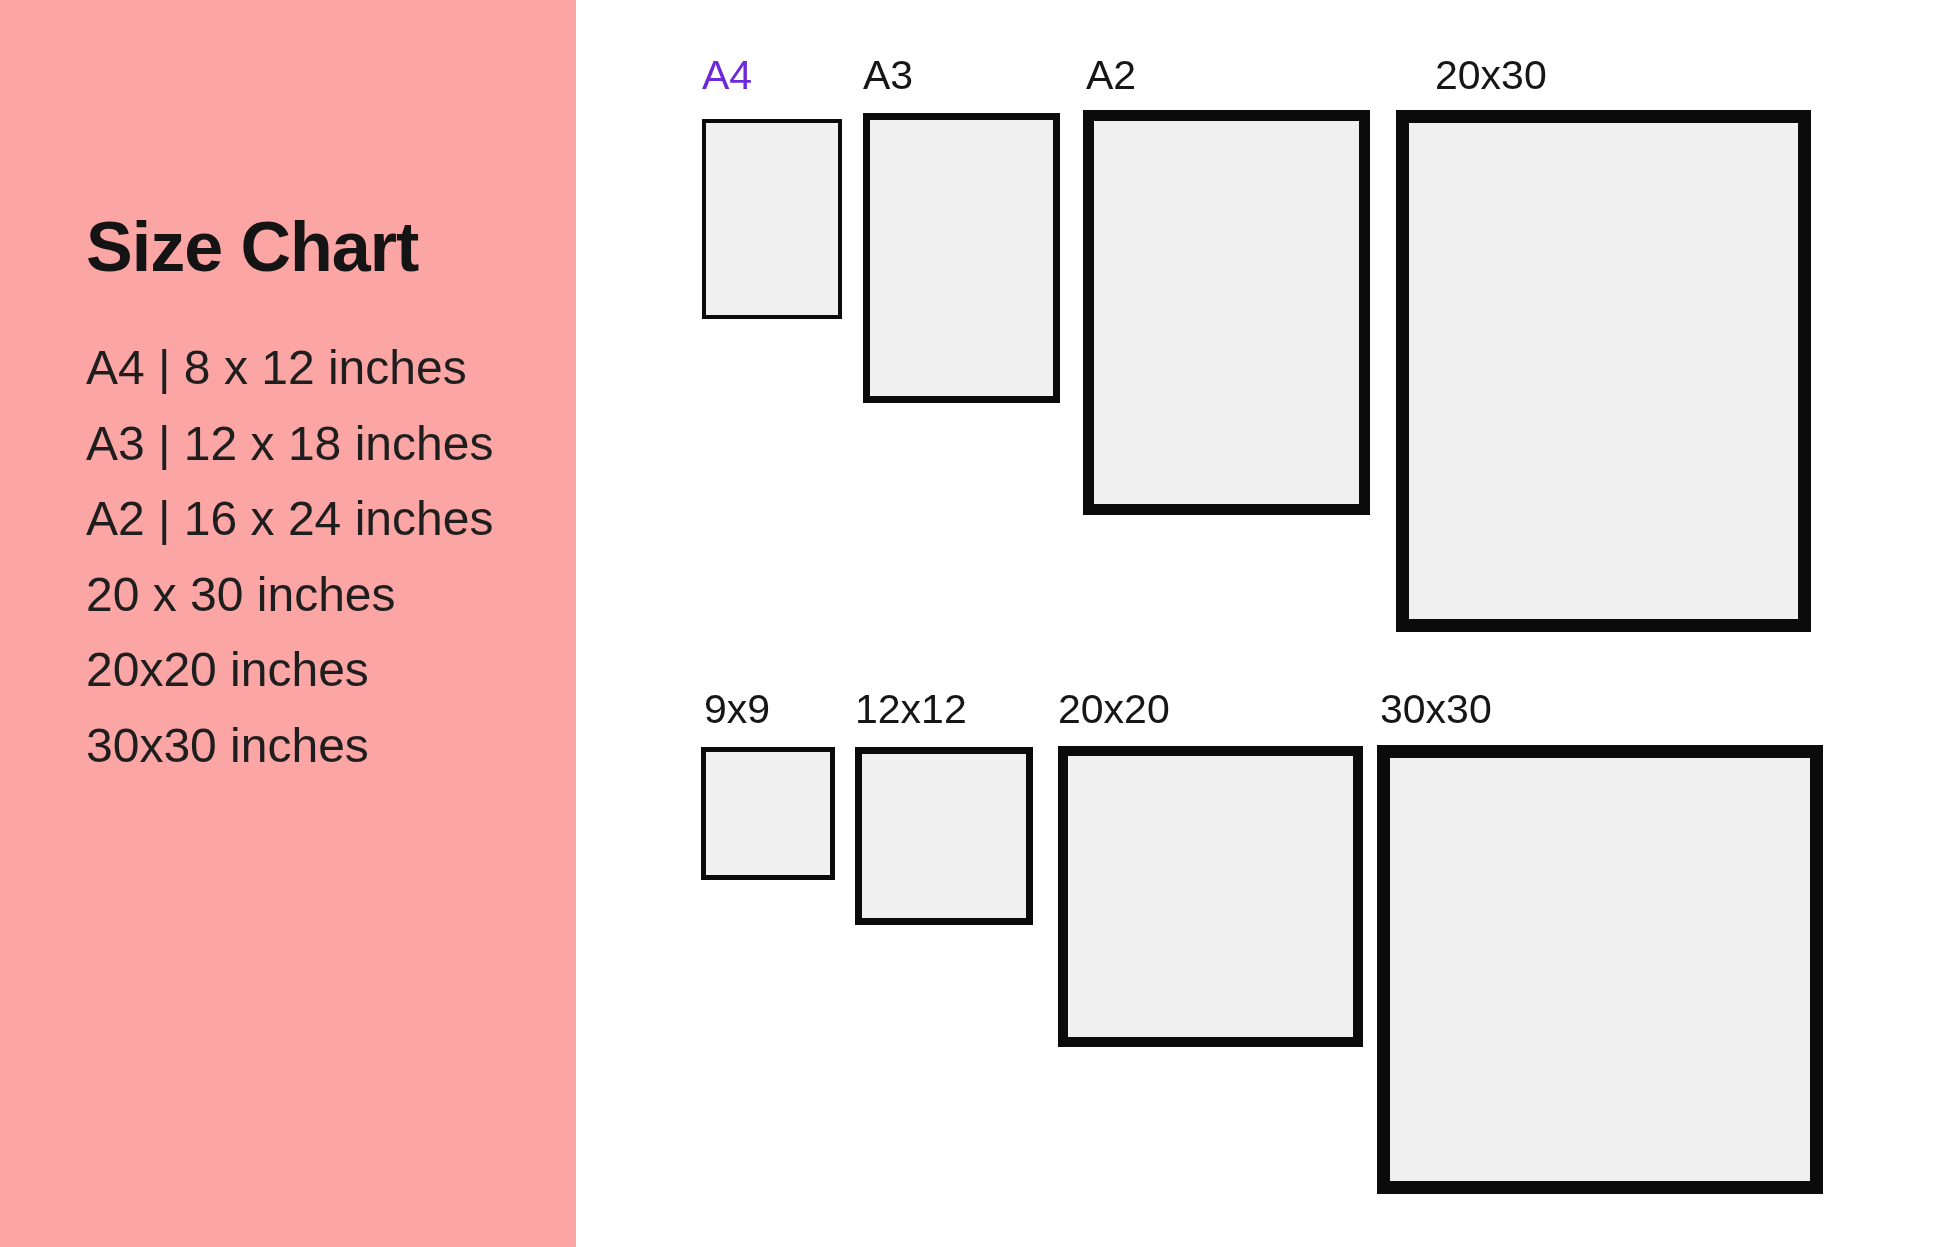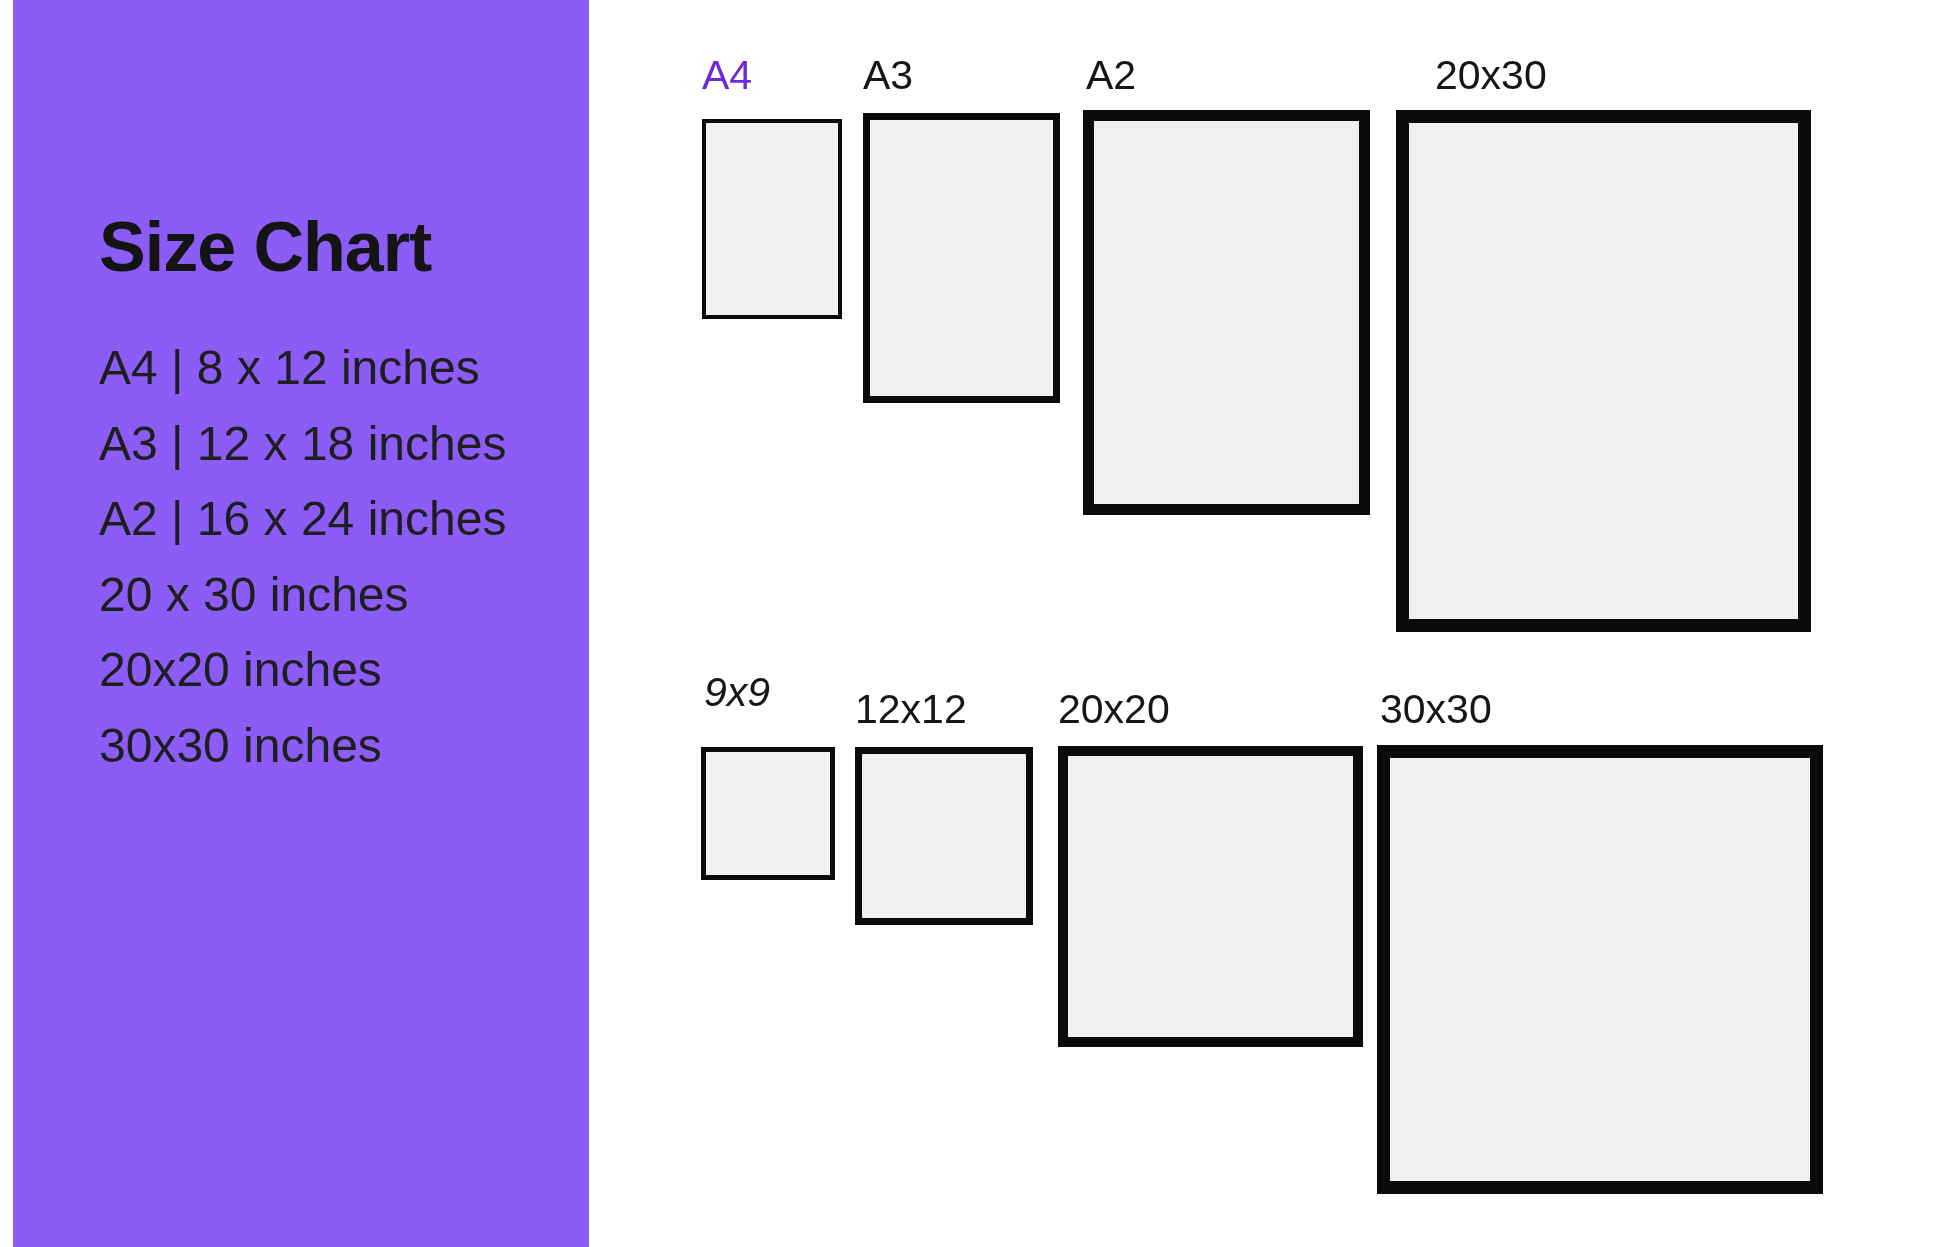--- a/index.html
+++ b/index.html
@@ -4,23 +4,23 @@
 <style>
   html,body{margin:0;padding:0;background:#ffffff;}
   .canvas{
     position:relative;
     width:1946px;height:1247px;
     background:#ffffff;
     overflow:hidden;
     font-family:"Liberation Sans","DejaVu Sans",sans-serif;
   }
   .sidebar{
-    position:absolute;left:13px;top:0;
+    position:absolute;left:0;top:0;
     width:576px;height:1247px;
-    background:#8b5cf6;
+    background:#fca5a5;
   }
   .title{
     position:absolute;left:86px;top:212px;
     margin:0;
     font-size:70px;line-height:1;
     font-weight:700;letter-spacing:-1px;
     color:#141414;
     white-space:nowrap;
   }
   .size-list{
@@ -61,21 +61,21 @@
   </aside>
   <main id="poster-area">
       <div class="poster-label" style="left: 702px; top: 55px; color: #6d28d9; text-align: right;">A4</div>
       <div class="poster" style="left: 702px; top: 119px; width: 140px; height: 200px; border-width: 4px; border-color: rgb(11, 11, 11); background: rgb(240, 240, 240);"></div>
       <div class="poster-label" style="left: 863px; top: 55px; color: rgb(22, 22, 22);">A3</div>
       <div class="poster" style="left: 863px; top: 113px; width: 197px; height: 290px; border-width: 7px; border-color: rgb(11, 11, 11); background: rgb(240, 240, 240);"></div>
       <div class="poster-label" style="left: 1086px; top: 55px; color: rgb(22, 22, 22);">A2</div>
       <div class="poster" style="left: 1083px; top: 110px; width: 287px; height: 405px; border-width: 11px; border-color: rgb(11, 11, 11); background: rgb(240, 240, 240);"></div>
       <div class="poster-label" style="left: 1403px; top: 55px; color: rgb(22, 22, 22); margin-left: 32px;">20x30</div>
       <div class="poster" style="left: 1396px; top: 110px; width: 415px; height: 522px; border-width: 13px; border-color: rgb(11, 11, 11); background: rgb(240, 240, 240);"></div>
-      <div class="poster-label" style="left: 704px; top: 672px; color: rgb(22, 22, 22); font-style: italic;">9x9</div>
+      <div class="poster-label" style="left: 704px; top: 689px; color: rgb(22, 22, 22);">9x9</div>
       <div class="poster" style="left: 701px; top: 747px; width: 134px; height: 133px; border-width: 5px; border-color: rgb(11, 11, 11); background: rgb(240, 240, 240);"></div>
       <div class="poster-label" style="left: 855px; top: 689px; color: rgb(22, 22, 22);">12x12</div>
       <div class="poster" style="left: 855px; top: 747px; width: 178px; height: 178px; border-width: 7px; border-color: rgb(11, 11, 11); background: rgb(240, 240, 240);"></div>
       <div class="poster-label" style="left: 1058px; top: 689px; color: rgb(22, 22, 22);">20x20</div>
       <div class="poster" style="left: 1058px; top: 746px; width: 305px; height: 301px; border-width: 10px; border-color: rgb(11, 11, 11); background: rgb(240, 240, 240);"></div>
       <div class="poster-label" style="left: 1380px; top: 689px; color: rgb(22, 22, 22);">30x30</div>
       <div class="poster" style="left: 1377px; top: 745px; width: 446px; height: 449px; border-width: 13px; border-color: rgb(11, 11, 11); background: rgb(240, 240, 240);"></div>
     </main>
 </div>
 

